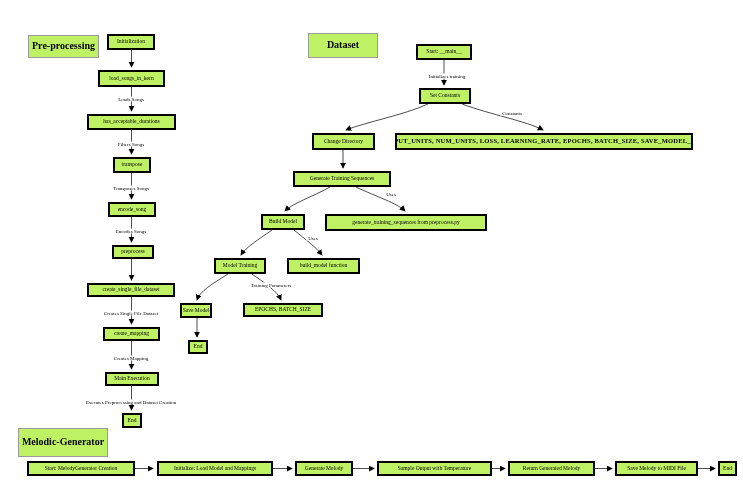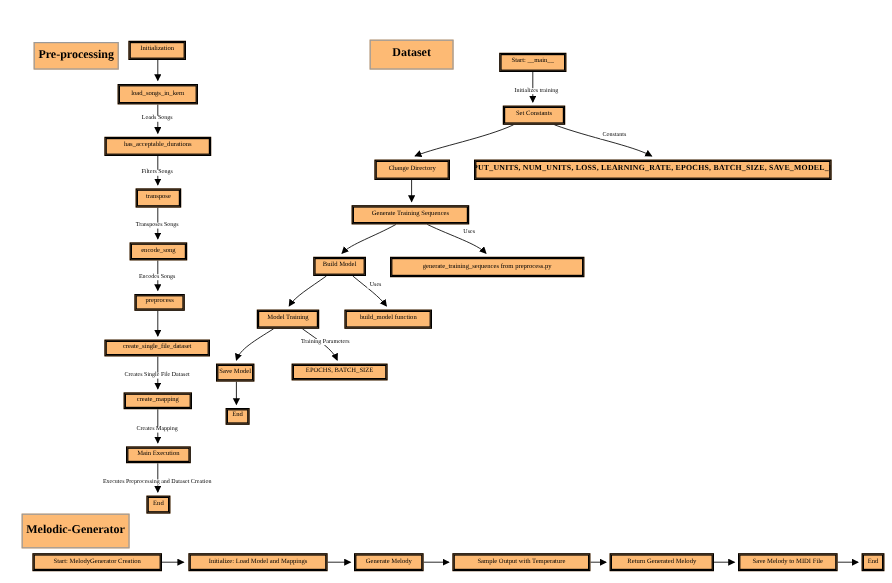--- a/index.html
+++ b/index.html
@@ -1,19 +1,19 @@
 <!DOCTYPE html>
 <html><head>
 <meta charset="utf-8">
 <style>
   html,body{margin:0;padding:0;background:#fff;}
   .canvas{position:relative;width:743px;height:486px;background:#fff;overflow:hidden;
           font-family:"Liberation Serif", serif;color:#000;}
   svg.edges{position:absolute;left:0;top:0;z-index:1;}
-  .node{position:absolute;background:#fdba74;border:1px solid #000;outline:1px solid #000;
+  .node{position:absolute;background:#bef264;border:1px solid #000;outline:1px solid #000;
         outline-offset:-2px;box-sizing:border-box;display:flex;align-items:center;
         justify-content:center;text-align:center;font-size:5.5px;line-height:1.05;
         z-index:2;white-space:nowrap;overflow:hidden;}
   .kind-section{border:1px solid #9a9a9a;outline:none;font-weight:bold;font-size:10px;}
   .kind-wide{font-weight:bold;font-size:6.5px;letter-spacing:.2px;}
   .kind-end{font-size:5.5px;}
   .edge-label{position:absolute;transform:translate(-50%,-50%);background:#fff;
         font-size:5px;padding:0 2px;z-index:3;white-space:nowrap;color:#000;
         font-family:"Liberation Serif", serif;}
 </style>

